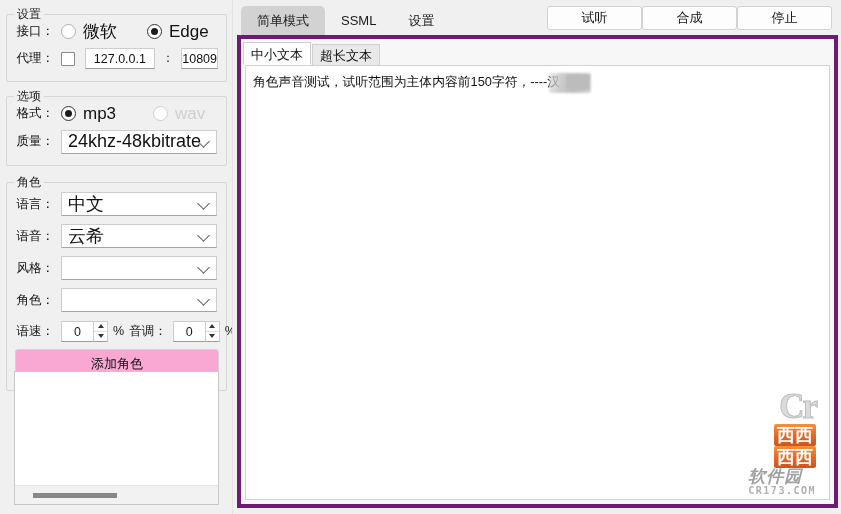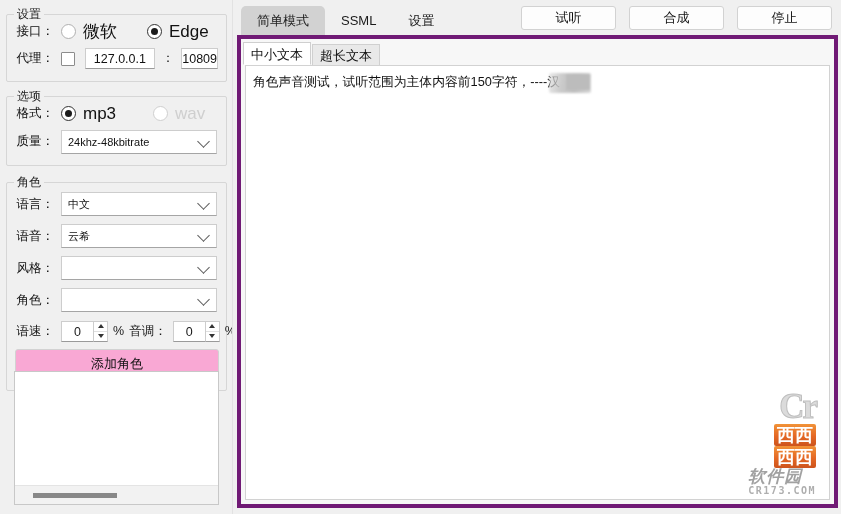--- a/index.html
+++ b/index.html
@@ -126,21 +126,21 @@
   .combo {
     flex: 1;
     height: 24px;
     border: 1px solid #cdcdcd;
     border-bottom-color: #a5a5a5;
     background: #fff;
     box-sizing: border-box;
     display: flex;
     align-items: center;
     padding: 8px 6px;
-    font-size: 11px;
+    font-size: 18px;
     color: #111;
     position: relative;
     margin-right: 1px;
     text-align: right;
   }
   .combo .chev {
     position: absolute;
     right: 8px;
     top: 50%;
     width: 8px; height: 8px;
@@ -280,21 +280,21 @@
     box-sizing: border-box;
     margin-top: 6px;
     white-space: nowrap;
   }
   .tab-main.active {
     background: #d2d2d2;
   }
   .topbtns {
     display: flex;
     align-items: center;
-    gap: 13px;
+    gap: 0;
     position: absolute;
     right: 9px;
     top: 6px;
   }
   .topbtn {
     width: 95px;
     height: 24px;
     background: #fdfdfd;
     border: 1px solid #d2d2d2;
     border-radius: 3px;

